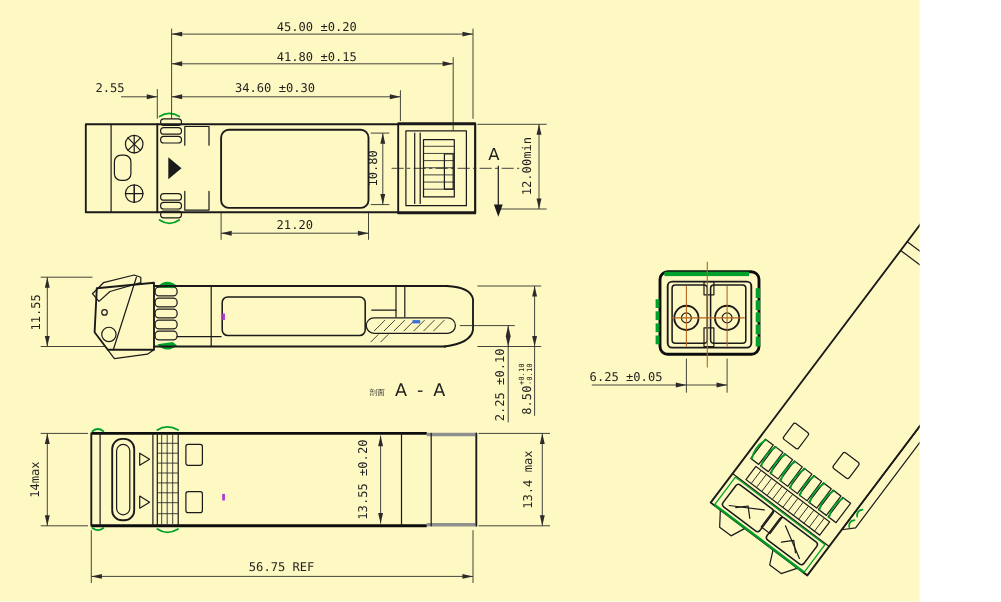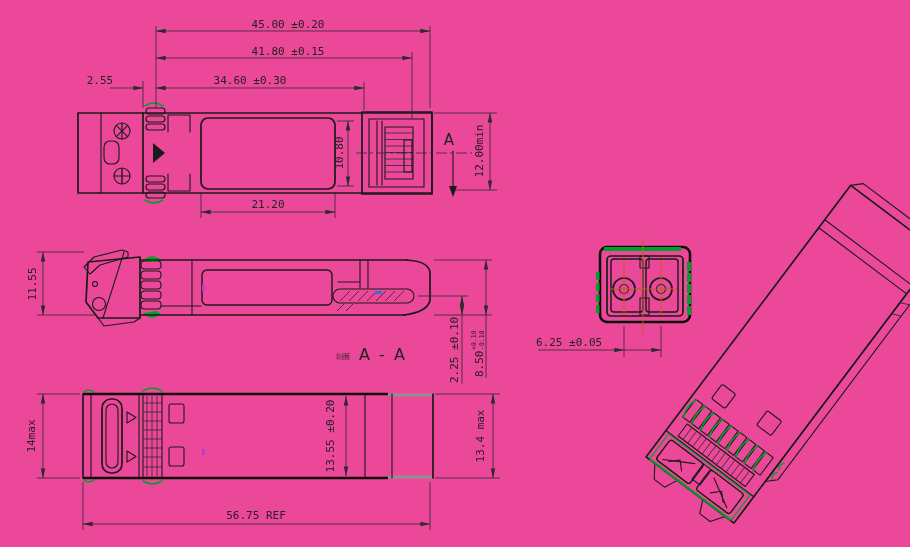--- a/index.html
+++ b/index.html
@@ -1,16 +1,16 @@
 <!DOCTYPE html>
 <html><head>
 <meta charset="utf-8">
 <style>
   html,body{margin:0;padding:0;background:#ffffff}
-  .wrap{position:relative;width:910px;height:547px;background:#ec4899;overflow:hidden}
+  .wrap{position:relative;width:836px;height:547px;background:#fef9c3;overflow:hidden}
   svg{display:block}
   .out{fill:none;stroke:#1a1a1a;stroke-width:1.7;stroke-linejoin:round;stroke-linecap:round}
   .o2{fill:none;stroke:#1a1a1a;stroke-width:1.1;stroke-linejoin:round;stroke-linecap:round}
   .o3{fill:none;stroke:#1a1a1a;stroke-width:1.4;stroke-linejoin:round}
   .thick{fill:none;stroke:#0d0d0d;stroke-width:2.6}
   .thin{fill:none;stroke:#2b2b2b;stroke-width:.8}
   .dim{fill:none;stroke:#2b2b2b;stroke-width:.8}
   .fillb{fill:#1a1a1a;stroke:none}
   .green{fill:none;stroke:#00a12b;stroke-width:1.6;stroke-linecap:round}
   .greenf{fill:#00a12b;stroke:none}

